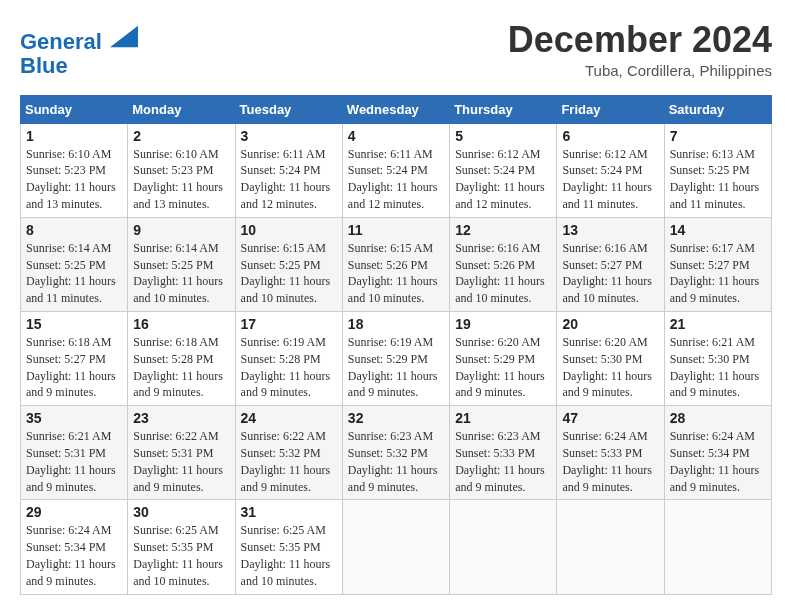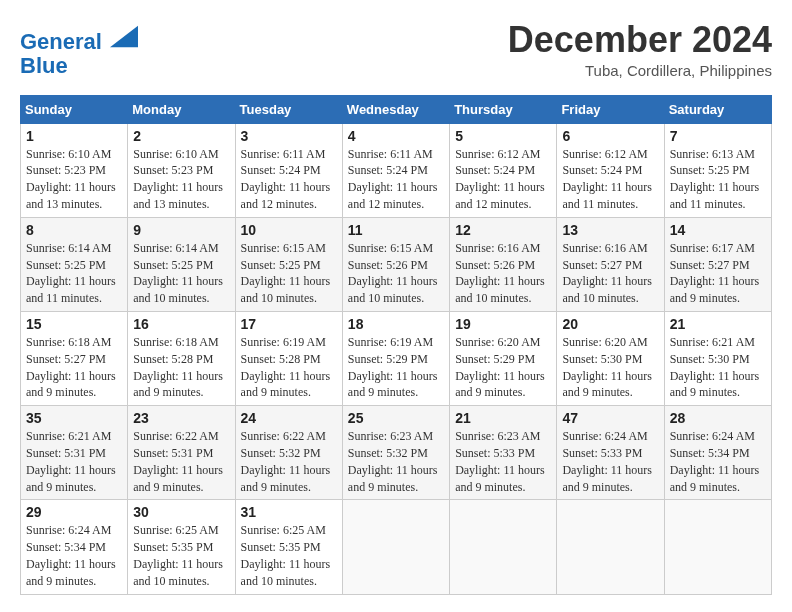--- a/index.html
+++ b/index.html
@@ -222,21 +222,21 @@
         </td>
         <td>
           <div class="day-num">23</div>
           <div class="day-info">Sunrise: 6:22 AM<br>Sunset: 5:31 PM<br>Daylight: 11 hours and 9 minutes.</div>
         </td>
         <td>
           <div class="day-num">24</div>
           <div class="day-info">Sunrise: 6:22 AM<br>Sunset: 5:32 PM<br>Daylight: 11 hours and 9 minutes.</div>
         </td>
         <td>
-          <div class="day-num">25</div>
+          <div class="day-num">32</div>
           <div class="day-info">Sunrise: 6:23 AM<br>Sunset: 5:32 PM<br>Daylight: 11 hours and 9 minutes.</div>
         </td>
         <td>
           <div class="day-num">21</div>
           <div class="day-info">Sunrise: 6:23 AM<br>Sunset: 5:33 PM<br>Daylight: 11 hours and 9 minutes.</div>
         </td>
         <td>
           <div class="day-num">47</div>
           <div class="day-info">Sunrise: 6:24 AM<br>Sunset: 5:33 PM<br>Daylight: 11 hours and 9 minutes.</div>
         </td>

